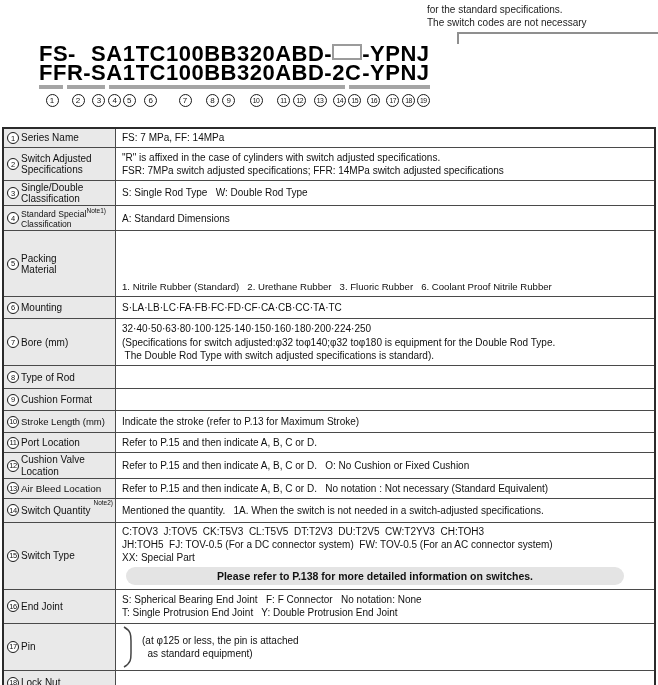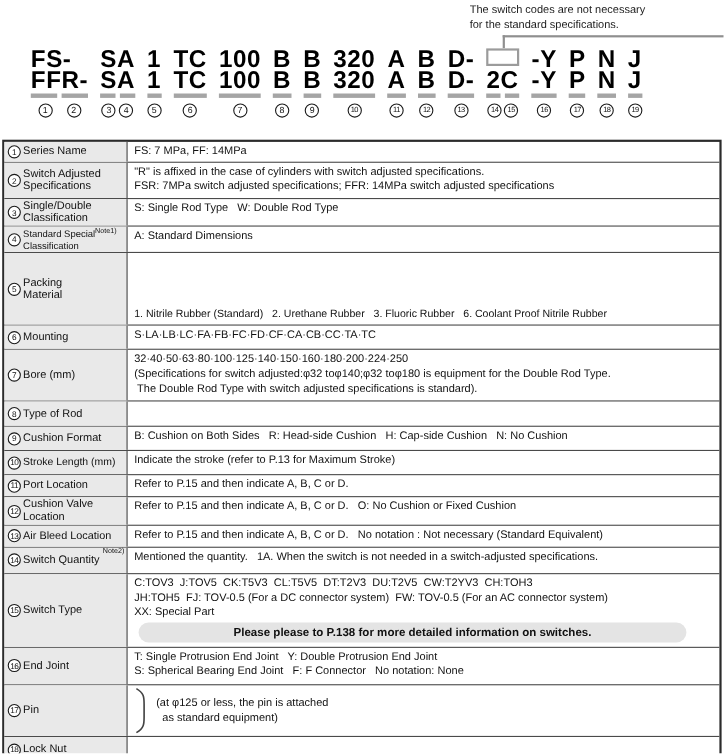--- a/index.html
+++ b/index.html
@@ -5,21 +5,21 @@
   html,body{margin:0;padding:0;background:#fff;}
   .page{position:relative;width:658px;height:685px;background:#fff;overflow:hidden;
         font-family:"Liberation Sans", sans-serif;color:#111;}
 
   
   .note{position:absolute;left:427px;top:4px;font-size:10px;line-height:12.5px;color:#1c1c1c;}
   .hline{position:absolute;height:2px;background:#8f8f8f;}
   .vline{position:absolute;width:2px;background:#8f8f8f;}
 
   
-  .code{position:absolute;left:28px;top:44px;display:flex;gap:11px;
+  .code{position:absolute;left:39px;top:44px;display:flex;gap:0;
         font-weight:bold;font-size:22px;line-height:19px;letter-spacing:.5px;color:#000;align-items:flex-end;}
   .seg{display:flex;flex-direction:column;}
   .l1,.l2{height:19px;white-space:pre;}
   .switch-box{width:100%;min-width:30px;height:16px;border:2px solid #9b9b9b;box-sizing:border-box;background:#fff;}
   .bars{display:flex;gap:4px;margin-top:3px;}
   .bar{flex:1;height:4px;background:#a5a5a5;}
   .nums{display:flex;margin-top:5px;}
   .numwrap{flex:1;display:flex;justify-content:center;}
 
   .circ{display:inline-flex;align-items:center;justify-content:center;flex:none;
@@ -31,43 +31,43 @@
   
   .spec-table{position:absolute;left:2px;top:127px;width:654px;border:2px solid #2b2b2b;
               box-sizing:border-box;background:#fff;}
   .trow{display:flex;border-bottom:1px solid #4a4a4a;box-sizing:border-box;}
   .trow:last-child{border-bottom:none;}
   .tleft{width:112px;flex:none;background:#e9e9e9;display:flex;align-items:center;
          padding:1px 2px 1px 3px;box-sizing:border-box;position:relative;border-right:1px solid #4a4a4a;}
   .tlabel{font-size:10px;line-height:1.12;color:#111;}
   .lnote{font-size:6.5px;vertical-align:super;}
   .corner{position:absolute;top:0;right:2px;font-size:6.5px;color:#111;}
-  .tright{flex:1;min-width:0;display:flex;flex-direction:column;justify-content:flex-start;
+  .tright{flex:1;min-width:0;display:flex;flex-direction:column;justify-content:center;
           padding:2px 2px 2px 6px;font-size:10px;line-height:1.34;color:#111;box-sizing:border-box;}
   .cline{white-space:pre;}
   .csmall .cline{font-size:9.6px;margin-top:48px;}
   .pill{margin:2px 28px 2px 4px;background:#e4e4e4;border-radius:10px;text-align:center;
         font-weight:bold;font-size:10.5px;padding:2px 0;}
   .pinflex{display:flex;align-items:center;gap:8px;}
   .pincol{display:flex;flex-direction:column;}
 
   
   .watermark{position:absolute;left:517px;top:250px;display:flex;align-items:center;gap:4px;z-index:5;}
   .wm-text{display:flex;flex-direction:column;}
   .wm-cn{font-size:17px;font-weight:bold;line-height:1.05;border-bottom:2px solid #b8403c;padding-bottom:1px;}
   .wm-en{font-size:8.5px;letter-spacing:1.2px;margin-top:1px;}
 </style>
 </head>
 <body>
 
 <div class="page">
 
   <div class="note">
+    <div>for the standard specifications.</div>
     <div>The switch codes are not necessary</div>
-    <div>for the standard specifications.</div>
   </div>
   <div class="hline" id="hline" style="left: 457px; width: 201px; top: 32px;"></div>
   <div class="vline" id="vline" style="left: 457px; top: 32px; height: 12px;"></div>
 
   <div class="code" id="code">
       <div class="seg">
         <div class="l1">FS-</div>
         <div class="l2">FFR-</div>
         <div class="bars">
           <div class="bar"></div>
@@ -365,23 +365,20 @@
           </div>
         </div>
       </div>
       <div class="trow" style="min-height: 22px;">
         <div class="tleft">
           <span class="circ tcirc">9</span>
           <div class="tlabel">
             <div>Cushion Format</div>
           </div>
         </div>
-        <div class="tright">
-          <div class="cline">B: Cushion on Both Sides   R: Head-side Cushion   H: Cap-side Cushion   N: No Cushion</div>
-        </div>
       </div>
       <div class="trow" style="min-height: 22px;">
         <div class="tleft">
           <span class="circ c2 tcirc">10</span>
           <div class="tlabel" style="font-size: 9.5px;">
             <div>Stroke Length (mm)</div>
           </div>
         </div>
         <div class="tright">
           <div class="cline">Indicate the stroke (refer to P.13 for Maximum Stroke)</div>
@@ -437,33 +434,33 @@
         <div class="tleft">
           <span class="circ c2 tcirc">15</span>
           <div class="tlabel">
             <div>Switch Type</div>
           </div>
         </div>
         <div class="tright">
           <div class="cline">C:TOV3  J:TOV5  CK:T5V3  CL:T5V5  DT:T2V3  DU:T2V5  CW:T2YV3  CH:TOH3</div>
           <div class="cline">JH:TOH5  FJ: TOV-0.5 (For a DC connector system)  FW: TOV-0.5 (For an AC connector system)</div>
           <div class="cline">XX: Special Part</div>
-          <div class="pill">Please please to P.138 for more detailed information on switches.</div>
+          <div class="pill">Please refer to P.138 for more detailed information on switches.</div>
         </div>
       </div>
       <div class="trow" style="min-height: 34px;">
         <div class="tleft">
           <span class="circ c2 tcirc">16</span>
           <div class="tlabel">
             <div>End Joint</div>
           </div>
         </div>
         <div class="tright">
+          <div class="cline">S: Spherical Bearing End Joint   F: F Connector   No notation: None</div>
           <div class="cline">T: Single Protrusion End Joint   Y: Double Protrusion End Joint</div>
-          <div class="cline">S: Spherical Bearing End Joint   F: F Connector   No notation: None</div>
         </div>
       </div>
       <div class="trow" style="min-height: 45px;">
         <div class="tleft">
           <span class="circ c2 tcirc">17</span>
           <div class="tlabel">
             <div>Pin</div>
           </div>
         </div>
         <div class="tright">

